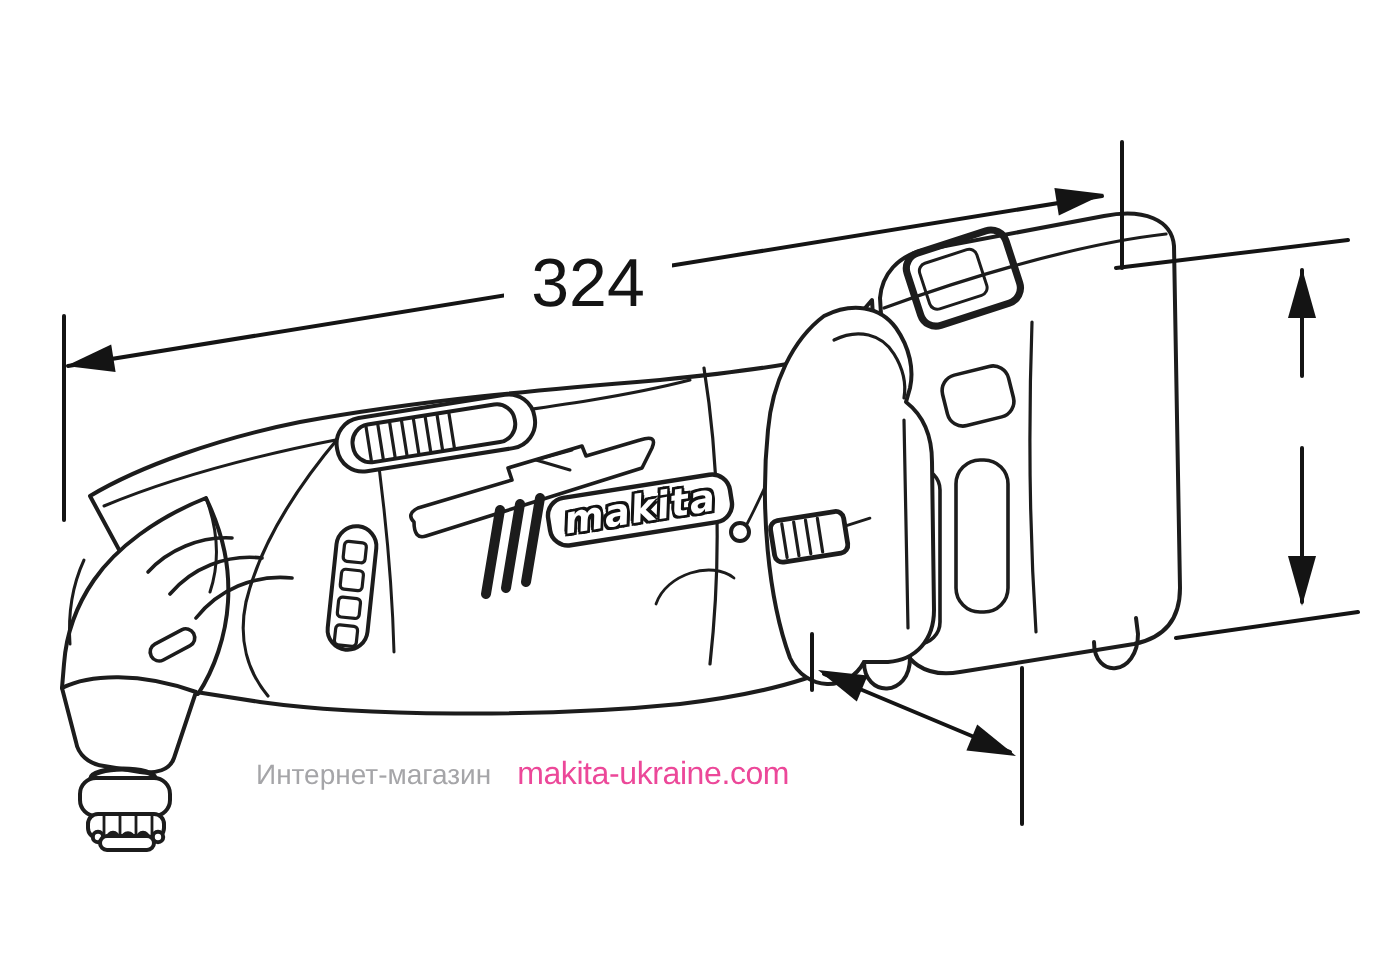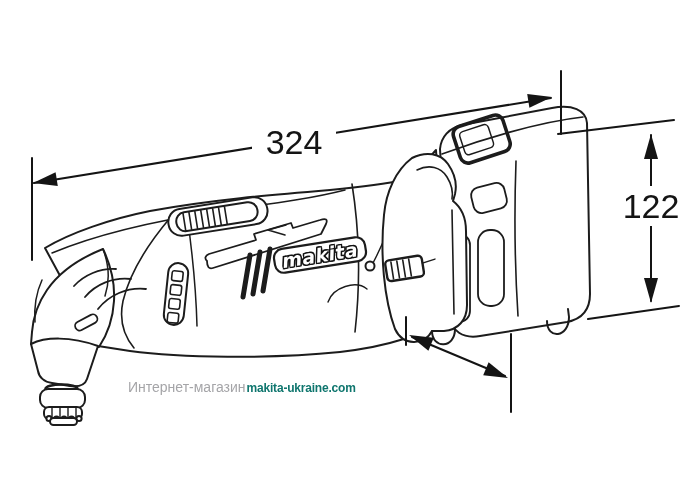--- a/index.html
+++ b/index.html
@@ -21,24 +21,24 @@
     position:absolute;left:274px;top:225px;width:92px;height:24px;
     display:flex;align-items:center;justify-content:center;
     transform:rotate(-9deg);
     font:italic 800 19px "DejaVu Sans",sans-serif;letter-spacing:0.5px;
     color:#ffffff;
     text-shadow:-1.3px -1.3px 0 #131313,1.3px -1.3px 0 #131313,-1.3px 1.3px 0 #131313,
                  1.3px 1.3px 0 #131313,-1.3px 0 0 #131313,1.3px 0 0 #131313,
                  0 -1.3px 0 #131313,0 1.3px 0 #131313;
   }
   .watermark{
-    position:absolute;left:128px;top:361px;display:flex;gap:1px;align-items:baseline;
+    position:absolute;left:128px;top:361px;display:flex;gap:13px;align-items:baseline;
   }
   .watermark .shop{font-size:14px;font-weight:400;color:#a5a5a8;}
-  .watermark .site{font-size:12px;font-weight:700;color:#0f766e;letter-spacing:-0.2px;}
+  .watermark .site{font-size:16px;font-weight:400;color:#ec4899;letter-spacing:-0.2px;}
 </style>
 </head>
 <body>
 
 <div id="stage">
 
   <svg width="700" height="480" viewBox="0 0 700 480" fill="none" stroke="#1c1c1c" stroke-width="2" stroke-linecap="round" stroke-linejoin="round">
 
     <g>
       <path fill="#ffffff" d="M440,131 C441,119 449,110 462,107 L552,90 C572,86 586,92 587,105
@@ -170,21 +170,20 @@
     <g stroke="#141414" stroke-width="2">
       <path d="M406,299 V327"></path>
       <path d="M511,316 V394"></path>
       <path d="M412,319 L505,358"></path>
       <polygon fill="#141414" stroke="none" points="409,317 428.4,332.8 433.8,319.8"></polygon>
       <polygon fill="#141414" stroke="none" points="508,360 483.2,357.2 488.6,344.2"></polygon>
     </g>
   </svg>
 
   <div class="dim-label" id="label-324">324</div>
-  <div class="dim-label" id="label-122">122</div>
 
   <div class="makita-logo">makita</div>
 
   <div class="watermark">
     <span class="shop">Интернет-магазин</span>
     <span class="site">makita-ukraine.com</span>
   </div>
 
 </div>
 

